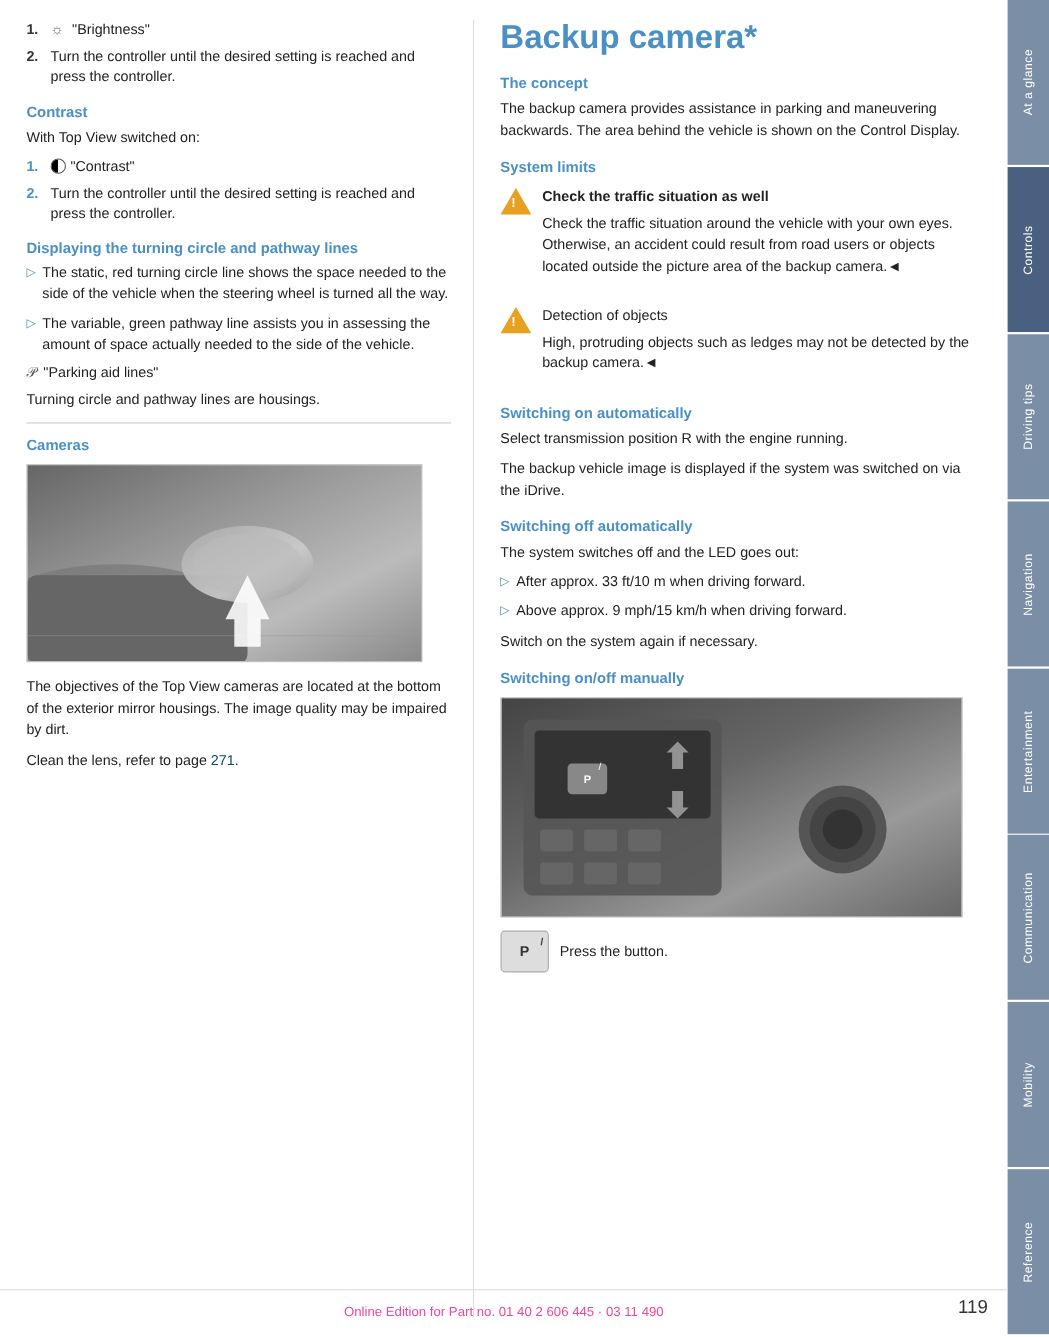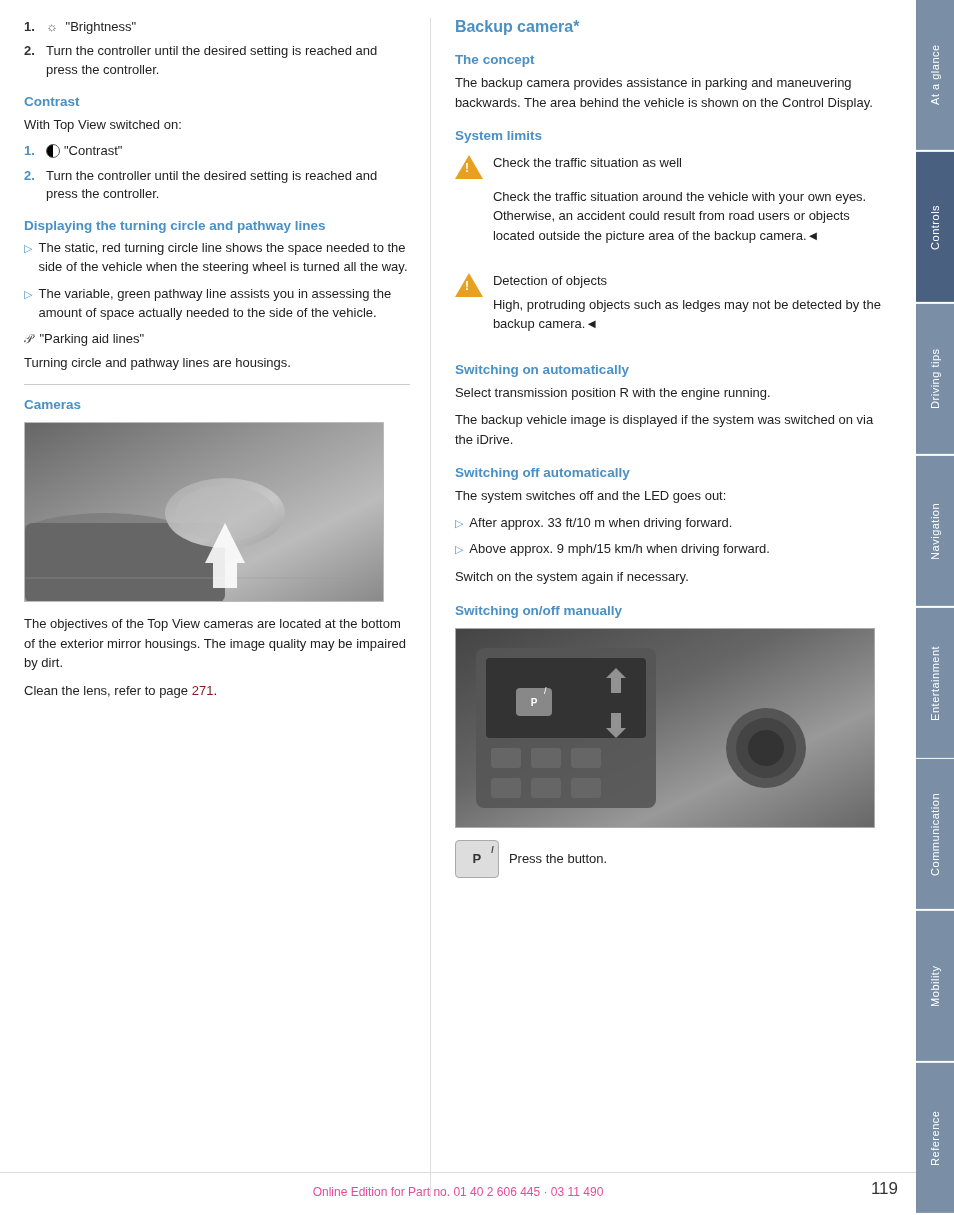--- a/index.html
+++ b/index.html
@@ -116,21 +116,21 @@
       color: #4a90c4;
       font-weight: bold;
       font-size: 13.5px;
       margin-top: 16px;
       margin-bottom: 6px;
     }
 
     .main-heading {
       color: #4a90c4;
       font-weight: bold;
-      font-size: 16px;
+      font-size: 30px;
       margin-bottom: 14px;
       margin-top: 0;
     }
 
     
     .para {
       line-height: 1.5;
       margin-bottom: 8px;
       font-size: 13px;
     }
@@ -286,21 +286,21 @@
       color: #333;
     }
 
     .divider-line {
       border: none;
       border-top: 1px solid #ccc;
       margin: 12px 0;
     }
 
     .blue-link {
-      color: #7f1d1d;
+      color: #0c4a6e;
       text-decoration: none;
     }
 
     .indent-para {
       margin-left: 16px;
       line-height: 1.45;
       margin-bottom: 8px;
       font-size: 13px;
     }
   </style>
@@ -412,21 +412,21 @@
       <h1 class="main-heading">Backup camera*</h1>
 
       <div class="section-heading">The concept</div>
       <div class="para">The backup camera provides assistance in parking and maneuvering backwards. The area behind the vehicle is shown on the Control Display.</div>
 
       <div class="section-heading">System limits</div>
 
       <div class="warning-box">
         <div class="warning-triangle"></div>
         <div>
-          <div class="para" style="margin-bottom:14px;">Check the traffic situation as well</div>
+          <div class="para" style="margin-bottom:4px;font-weight:bold;">Check the traffic situation as well</div>
           <div class="para">Check the traffic situation around the vehicle with your own eyes. Otherwise, an accident could result from road users or objects located outside the picture area of the backup camera.◄</div>
         </div>
       </div>
 
       <div class="warning-box">
         <div class="warning-triangle"></div>
         <div>
           <div class="para" style="margin-bottom:4px;">Detection of objects</div>
           <div class="para">High, protruding objects such as ledges may not be detected by the backup camera.◄</div>
         </div>

